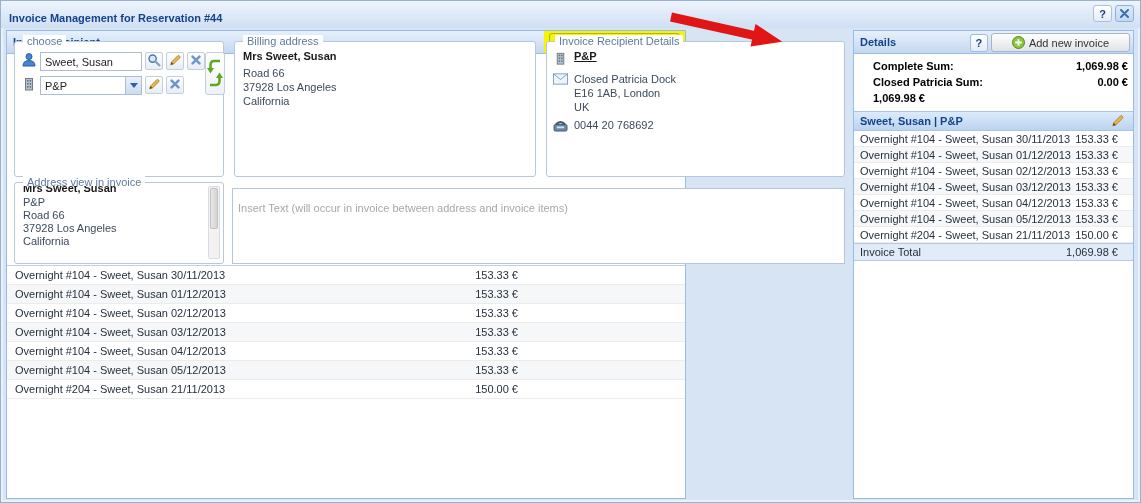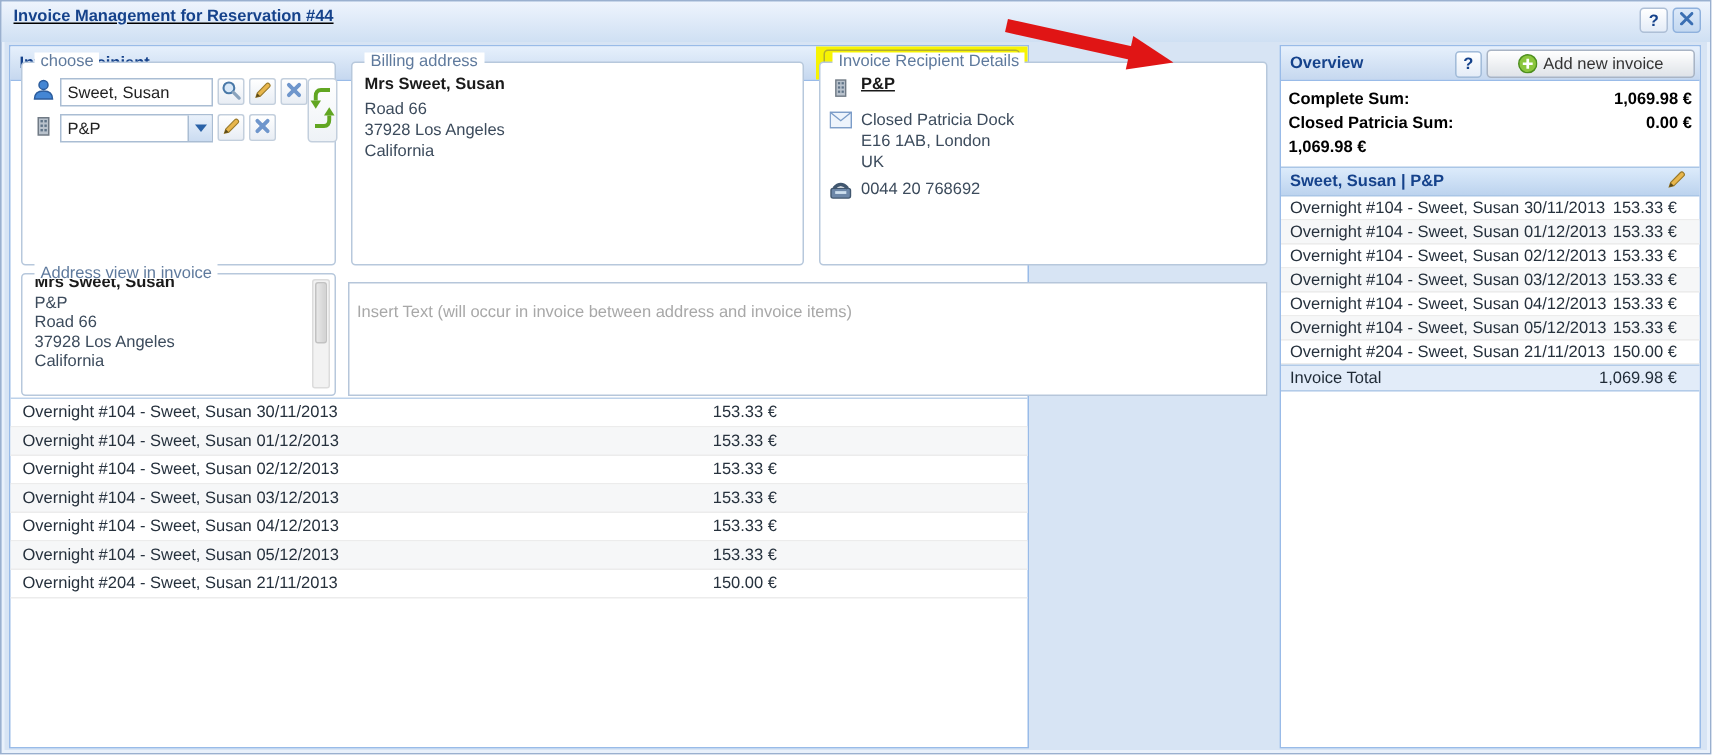--- a/index.html
+++ b/index.html
@@ -1,20 +1,20 @@
 <!DOCTYPE html>
 <html><head>
 <meta charset="utf-8">
 <style>
   * { margin:0; padding:0; box-sizing:border-box; }
   html,body { width:1141px; height:503px; background:#eef2f7; font-family:"Liberation Sans", sans-serif; font-size:11px; }
   .window { position:relative; width:1141px; height:503px; background:#d7e4f4; border:1px solid #9ab0cf; box-shadow: inset 0 0 0 2px #e9f1fb; overflow:hidden; }
 
   
-  .titlebar { position:absolute; left:0; top:0; right:0; height:27px; background:linear-gradient(#eef4fd,#cfe0f3); display:flex; align-items:flex-start; padding:4px 8px;text-decoration:underline; }
+  .titlebar { position:absolute; left:0; top:0; right:0; height:27px; background:linear-gradient(#eef4fd,#cfe0f3); display:flex; align-items:flex-end; padding:4px 8px; }
   .titlebar .title { font-weight:bold; color:#15428b; }
   .win-tools { position:absolute; right:6px; top:4px; display:flex; gap:3px; }
   .tool-btn { width:19px; height:17px; border:1px solid #aebfd6; border-radius:3px; background:linear-gradient(#ffffff,#e4ecf7); color:#15428b; font-weight:bold; display:flex; align-items:center; justify-content:center; cursor:pointer; }
   .tool-btn.close { background:linear-gradient(#dcE9f9,#c3d8f0); border-color:#8fb1dd; }
 
   
   .panel { position:absolute; background:#fff; border:1px solid #99bbe8; }
   .panel-header { position:relative; height:23px; background:linear-gradient(#e6f0fc,#c6d8ef); border-bottom:1px solid #99bbe8; display:flex; align-items:center; padding:0 6px; }
   .panel-header .ph-title { font-weight:bold; color:#15428b; }
   .left-panel  { left:5px;  top:29px; width:680px; height:469px; }
@@ -63,21 +63,21 @@
   .insert-text { position:absolute; left:225px; top:157px; width:613px; height:76px; border:1px solid #b6c6da; resize:none; padding:13px 5px; font-family:"Liberation Sans",sans-serif; font-size:11px; color:#222; }
   .insert-text::placeholder { color:#a8a8a8; }
 
   
   .grid-left { position:absolute; left:0; top:234px; right:0; border-top:1px solid #bdd2ea; }
   .grid-left .row { display:flex; align-items:center; height:19px; border-bottom:1px solid #ececec; color:#26313d; }
   .grid-left .row:nth-of-type(even) { background:#f6f7f8; }
   .grid-left .row .lbl { flex:1; padding-left:8px; }
   .grid-left .row .amt { width:100px; text-align:right; margin-right:167px; }
 
-  .sums { padding:4px 0 2px 0; }
+  .sums { padding:4px 0 2px 0;margin-left:14px; }
   .sum-row { display:flex; align-items:center; height:16px; padding:0 5px; }
   .sum-row .s-lbl { flex:1; font-weight:bold; color:#000; }
   .sum-row .s-val { font-weight:bold; color:#000; }
 
   .subheader { height:20px; margin-top:3px; background:linear-gradient(#dcebfb,#bcd3ee); border-top:1px solid #aac6e6; border-bottom:1px solid #aac6e6; display:flex; align-items:center; padding:0 6px; }
   .subheader .sh-title { flex:1; font-weight:bold; color:#15428b; }
   .subheader .edit-btn { width:20px; height:15px; display:flex; align-items:center; justify-content:center; cursor:pointer; }
 
   .grid-right .row { display:flex; align-items:center; height:16px; border-bottom:1px solid #ececec; color:#26313d; }
   .grid-right .row:nth-of-type(even) { background:#f6f7f8; }
@@ -318,21 +318,21 @@
 
         <div class="row">
           <span class="lbl">Overnight #204 - Sweet, Susan 21/11/2013</span>
           <span class="amt">150.00 €</span>
         </div>
       </div>
   </div>
 
   <div class="panel right-panel">
     <div class="panel-header">
-      <span class="ph-title">Overview</span>
+      <span class="ph-title">Details</span>
       <div class="rp-tools">
         <div class="rp-help">?</div>
         <div class="btn">
           <span class="plus-icon">
             <svg width="13" height="13" viewBox="0 0 13 13">
                 <circle cx="6.5" cy="6.5" r="6" fill="#8bc63e" stroke="#4e8f1e"></circle>
                 <path d="M6.5 3.2 V9.8 M3.2 6.5 H9.8" stroke="#fff" stroke-width="1.8"></path>
               </svg>
           </span>
           <span>Add new invoice</span>

